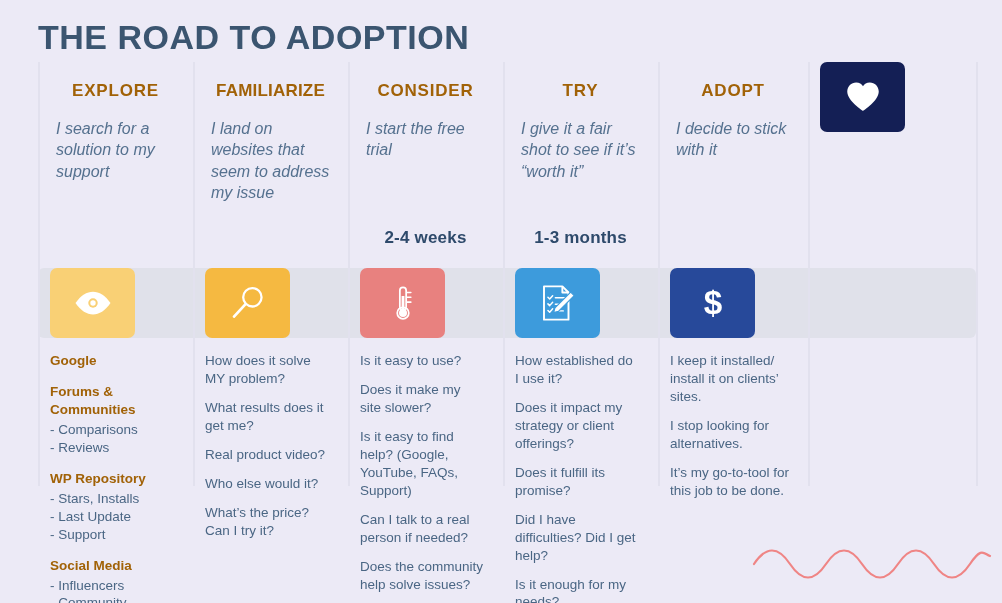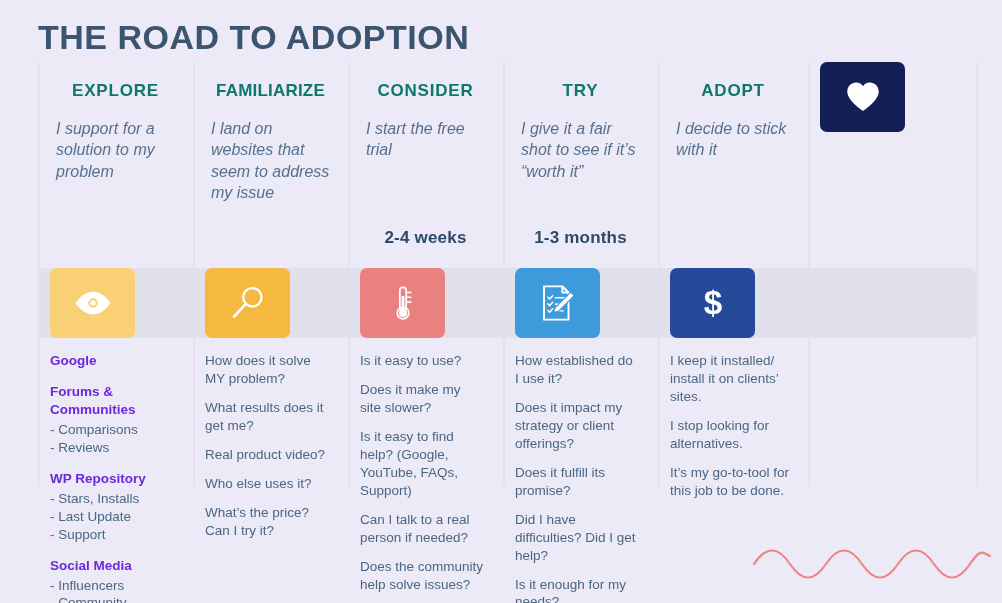--- a/index.html
+++ b/index.html
@@ -92,21 +92,21 @@
     height: 206px;
     position: relative;
     padding: 0 8px;
   }
 
   .stage-name {
     text-align: center;
     font-size: 17px;
     font-weight: bold;
     letter-spacing: 0.8px;
-    color: #0f766e;
+    color: #a16207;
     padding-top: 19px;
     text-transform: uppercase;
   }
   .stage-name.wide { letter-spacing: 0.2px; }
 
   .stage-quote {
     margin-top: 17px;
     font-size: 16px;
     font-style: italic;
     line-height: 1.33;
@@ -150,21 +150,21 @@
 
   .body-item {
     font-size: 13.5px;
     line-height: 1.33;
     color: #4a6684;
     margin-bottom: 11px;
   }
 
   .body-item.bold-head {
     font-weight: bold;
-    color: #6d28d9;
+    color: #a16207;
     margin-bottom: 2px;
   }
   .body-item.sub {
     margin-bottom: 0;
     color: #4a6684;
   }
   .body-item.sub.last-of-group { margin-bottom: 13px; }
 
   
   .squiggle {
@@ -183,21 +183,21 @@
 <div class="board">
 
   <div class="icon-band" style="background: rgb(224, 225, 234);"></div>
 
   <div class="columns" id="columns">
     <div class="col spacer-left"></div>
 
     <div class="col stage" style="flex: 0 0 155px;">
         <div class="stage-head">
           <div class="stage-name">EXPLORE</div>
-          <div class="stage-quote">I support for a solution to my problem</div>
+          <div class="stage-quote">I search for a solution to my support</div>
         </div>
         <div class="icon-slot">
           <div class="icon-tile" style="background: rgb(249, 208, 117);">
             <svg width="42" height="42" viewBox="0 0 48 48">
               <path d="M4 24c6-9 13-13 20-13s14 4 20 13c-6 9-13 13-20 13S10 33 4 24z" fill="#ffffff"></path>
               <circle cx="24" cy="24" r="6.6" fill="#ffffff"></circle>
               <circle cx="24" cy="24" r="5.4" fill="#f9d075"></circle>
               <circle cx="24" cy="24" r="3.1" fill="#ffffff"></circle>
             </svg>
           </div>
@@ -226,21 +226,21 @@
             <svg width="42" height="42" viewBox="0 0 48 48">
               <circle cx="29" cy="17.5" r="10.5" fill="none" stroke="#ffffff" stroke-width="2.6"></circle>
               <line x1="21.2" y1="25.2" x2="8" y2="39.5" stroke="#ffffff" stroke-width="3.1" stroke-linecap="round"></line>
             </svg>
           </div>
         </div>
         <div class="stage-body">
           <div class="body-item">How does it solve MY problem?</div>
           <div class="body-item">What results does it get me?</div>
           <div class="body-item">Real product video?</div>
-          <div class="body-item">Who else uses it?</div>
+          <div class="body-item">Who else would it?</div>
           <div class="body-item">What’s the price? Can I try it?</div>
         </div>
       </div>
       <div class="col stage" style="flex: 0 0 155px;">
         <div class="stage-head">
           <div class="stage-name">CONSIDER</div>
           <div class="stage-quote">I start the free trial</div>
           <div class="stage-duration">2-4 weeks</div>
         </div>
         <div class="icon-slot">

